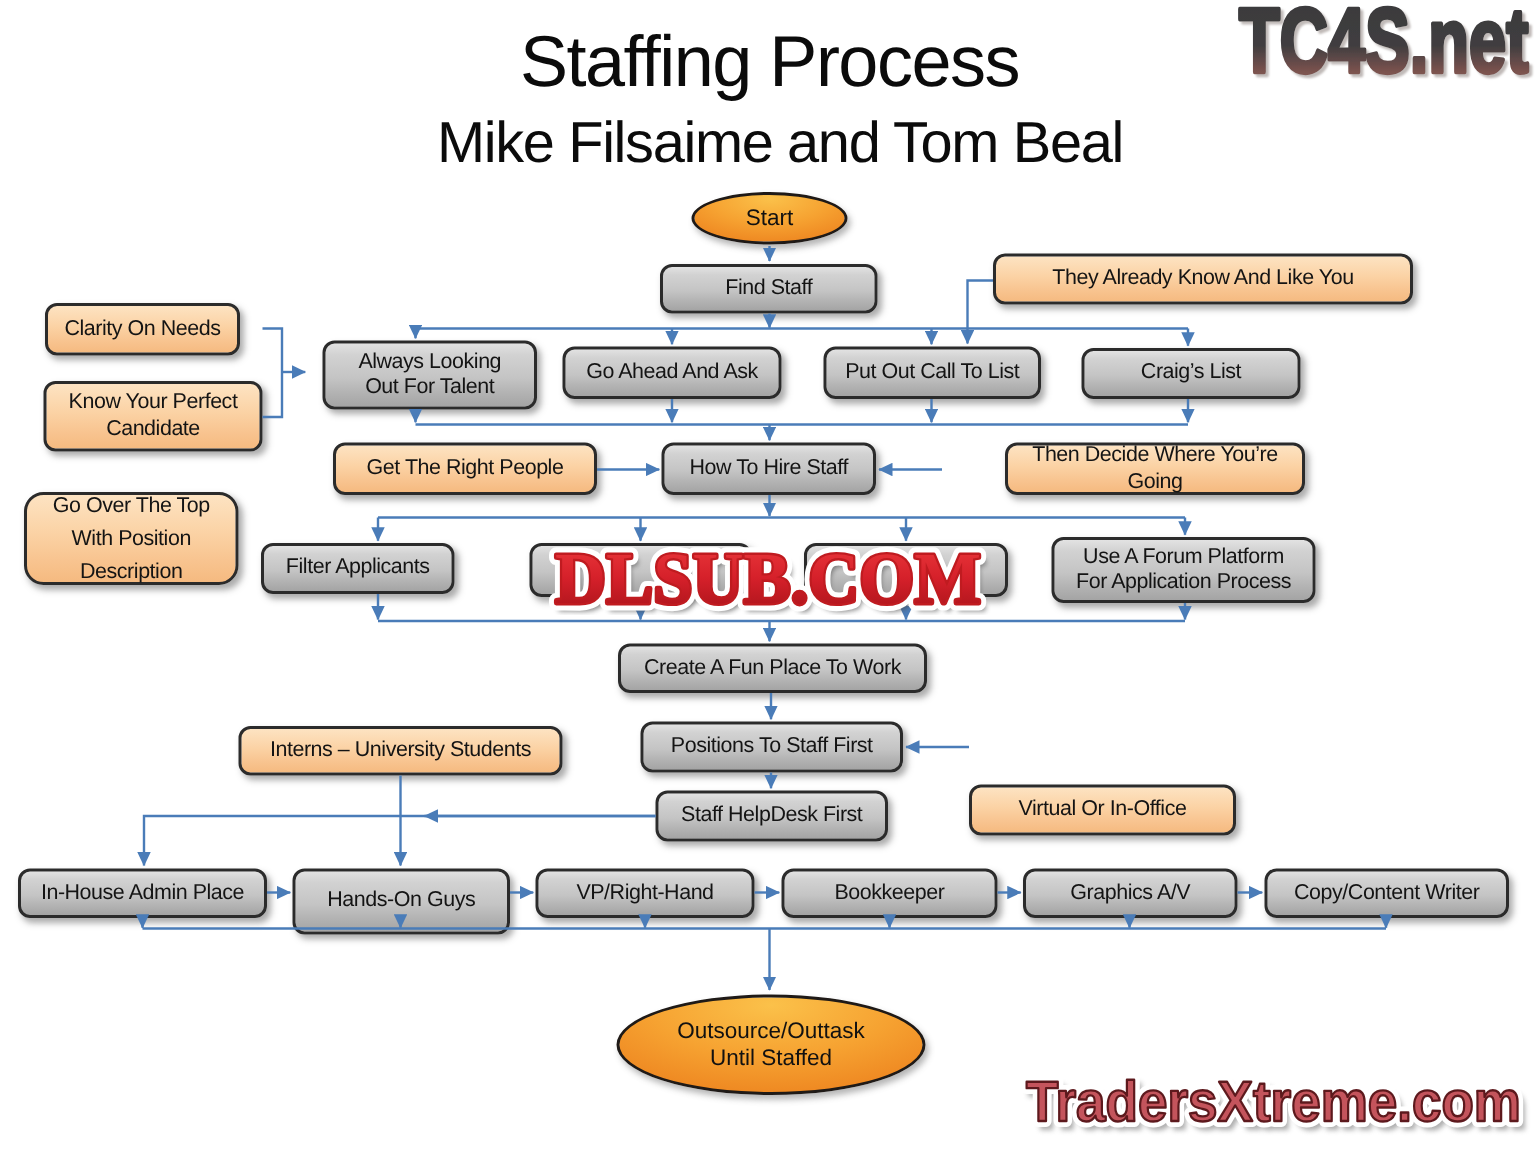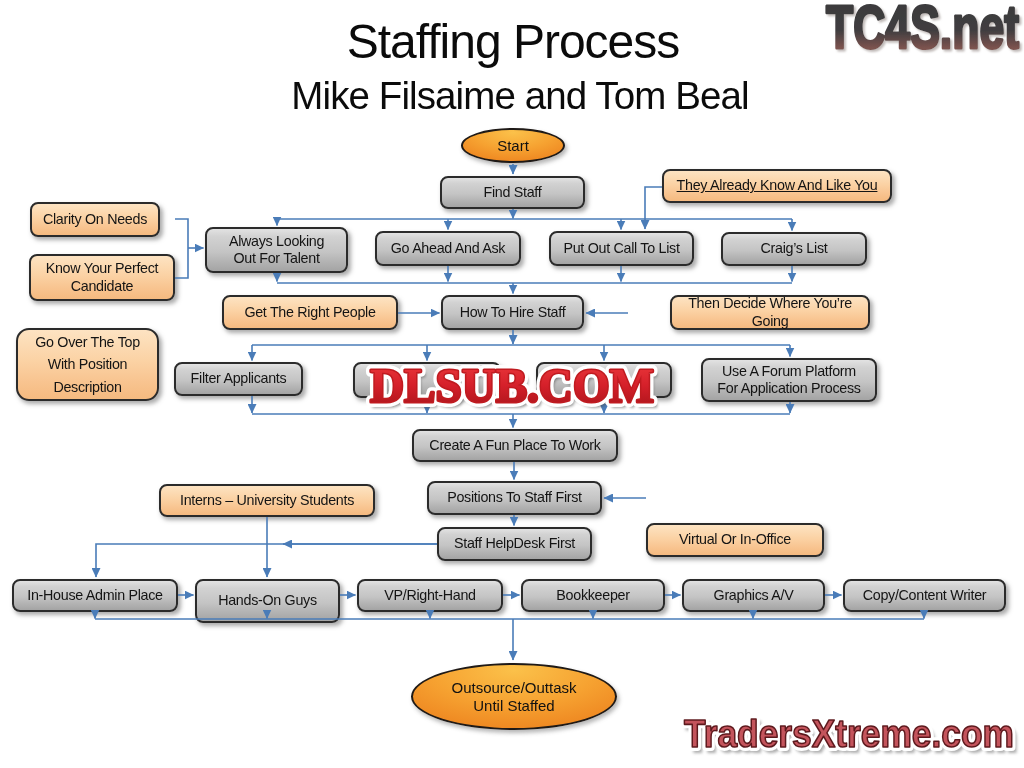--- a/index.html
+++ b/index.html
@@ -21,43 +21,43 @@
 </style>
 </head>
 <body>
 <div id="title">Staffing Process</div>
 <div id="subtitle">Mike Filsaime and Tom Beal</div>
 
 <div class="ell" style="left:461px;top:128px;width:104px;height:35px;">Start</div>
 <div class="ell" style="left:411px;top:663px;width:206px;height:67px;">Outsource/Outtask<br>Until Staffed</div>
 
 <div class="bx gray" style="left:440px;top:176px;width:145px;height:33px;">Find Staff</div>
-<div class="bx gray" style="left:205px;top:227px;width:143px;height:46px;">Always Looking<br>Out For Talent</div>
+<div class="bx gray" style="left:215px;top:227px;width:143px;height:46px;">Always Looking<br>Out For Talent</div>
 <div class="bx gray" style="left:375px;top:231px;width:146px;height:35px;">Go Ahead And Ask</div>
 <div class="bx gray" style="left:549px;top:231px;width:145px;height:35px;">Put Out Call To List</div>
 <div class="bx gray" style="left:721px;top:232px;width:146px;height:34px;">Craig’s List</div>
 <div class="bx gray" style="left:441px;top:295px;width:143px;height:35px;">How To Hire Staff</div>
 <div class="bx gray" style="left:174px;top:362px;width:129px;height:34px;">Filter Applicants</div>
 <div class="bx gray" style="left:353px;top:362px;width:148px;height:36px;"></div>
 <div class="bx gray" style="left:536px;top:362px;width:136px;height:36px;"></div>
 <div class="bx gray" style="left:701px;top:358px;width:176px;height:44px;">Use A Forum Platform<br>For Application Process</div>
 <div class="bx gray" style="left:412px;top:429px;width:206px;height:33px;">Create A Fun Place To Work</div>
 <div class="bx gray" style="left:427px;top:481px;width:175px;height:34px;">Positions To Staff First</div>
 <div class="bx gray" style="left:437px;top:527px;width:155px;height:34px;">Staff HelpDesk First</div>
 <div class="bx gray" style="left:12px;top:579px;width:166px;height:33px;">In-House Admin Place</div>
 <div class="bx gray" style="left:195px;top:579px;width:145px;height:44px;">Hands-On Guys</div>
 <div class="bx gray" style="left:357px;top:579px;width:146px;height:33px;">VP/Right-Hand</div>
 <div class="bx gray" style="left:521px;top:579px;width:144px;height:33px;">Bookkeeper</div>
 <div class="bx gray" style="left:682px;top:579px;width:143px;height:33px;">Graphics A/V</div>
 <div class="bx gray" style="left:843px;top:579px;width:163px;height:33px;">Copy/Content Writer</div>
 
 <div class="bx peach" style="left:30px;top:202px;width:130px;height:35px;">Clarity On Needs</div>
 <div class="bx peach" style="left:29px;top:254px;width:146px;height:47px;">Know Your Perfect<br>Candidate</div>
-<div class="bx peach" style="left:16px;top:328px;width:143px;height:73px;border-radius:13px;line-height:1.55;">Go Over The Top<br>With Position<br>Description</div>
-<div class="bx peach" style="left:662px;top:169px;width:230px;height:34px;text-decoration:underline;">They Already Know And Like You</div>
+<div class="bx peach" style="left:16px;top:328px;width:143px;height:62px;border-radius:13px;line-height:1.55;">Go Over The Top<br>With Position<br>Description</div>
+<div class="bx peach" style="left:662px;top:169px;width:280px;height:34px;">They Already Know And Like You</div>
 <div class="bx peach" style="left:222px;top:295px;width:176px;height:35px;">Get The Right People</div>
 <div class="bx peach" style="left:628px;top:295px;width:200px;height:35px;margin-left:42px;">Then Decide Where You’re Going</div>
 <div class="bx peach" style="left:159px;top:484px;width:216px;height:33px;">Interns – University Students</div>
 <div class="bx peach" style="left:646px;top:481px;width:178px;height:34px;margin-top:42px;">Virtual Or In-Office</div>
 
 <svg width="1024" height="768" viewBox="0 0 1024 768" style="z-index:5;pointer-events:none;">
   <defs>
     <marker id="ah" markerUnits="userSpaceOnUse" markerWidth="10" markerHeight="9" refX="9" refY="4.5" orient="auto">
       <path d="M0,0 L9.5,4.5 L0,9 z" fill="#4a7cb8"></path>
     </marker>

